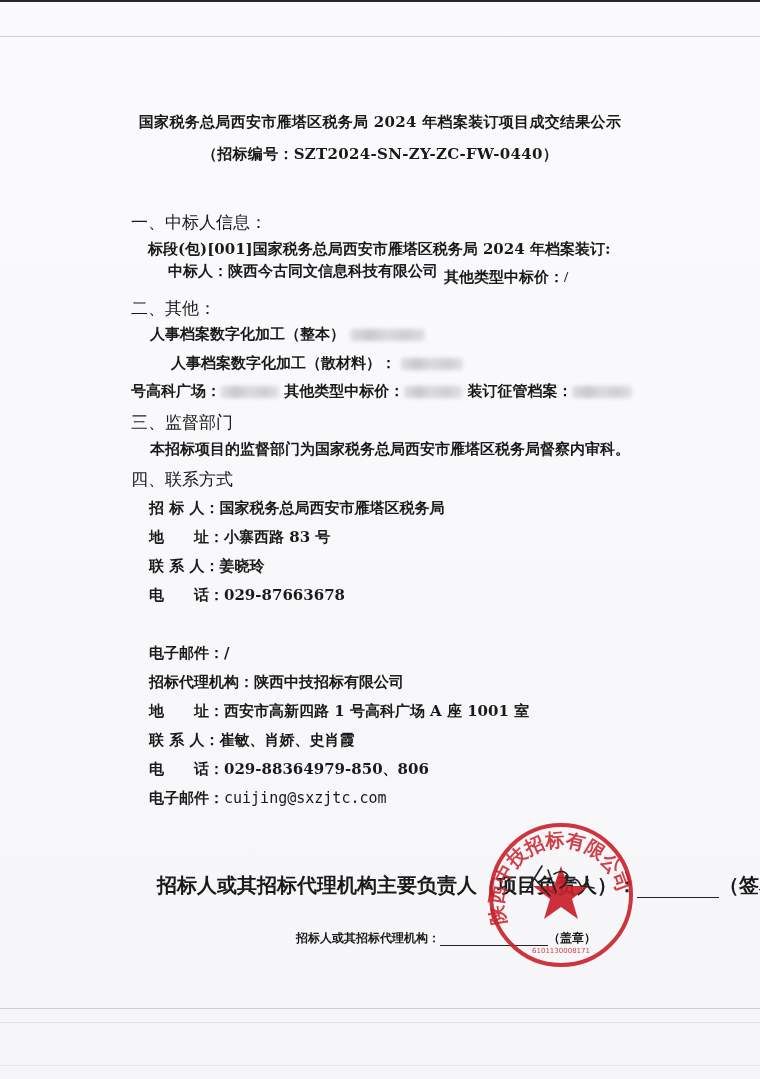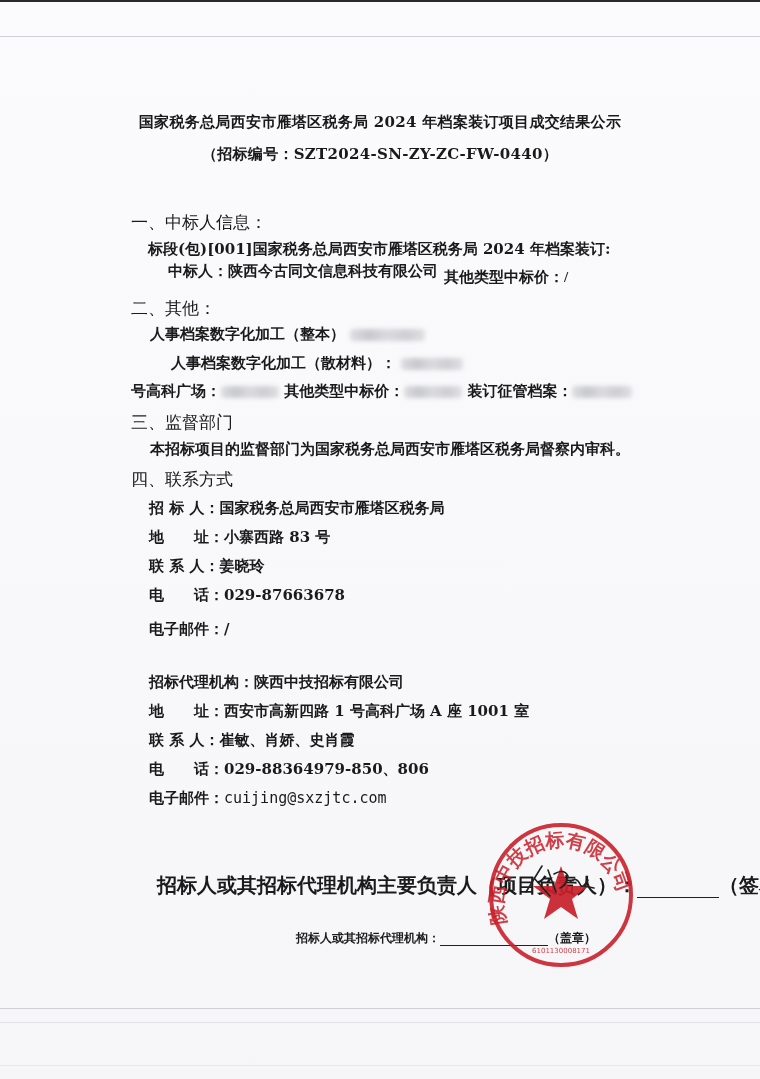--- a/index.html
+++ b/index.html
@@ -98,21 +98,21 @@
 </div>
 <div class="line" style="left:149px; top:528px;">
   <span>地　　址：</span><span>小寨西路 83 号</span>
 </div>
 <div class="line" style="left:149px; top:557px;">
   <span>联 系 人：</span><span>姜晓玲</span>
 </div>
 <div class="line" style="left:149px; top:586px;">
   <span>电　　话：</span><span>029-87663678</span>
 </div>
-<div class="line" style="left:149px; top:620px;">
+<div class="line" style="left:149px; top:644px;">
   <span>电子邮件：</span><span>/</span>
 </div>
 
 <div class="line" style="left:149px; top:673px;">
   <span>招标代理机构：</span><span>陕西中技招标有限公司</span>
 </div>
 <div class="line" style="left:149px; top:702px;">
   <span>地　　址：</span><span>西安市高新四路 1 号高科广场 A 座 1001 室</span>
 </div>
 <div class="line" style="left:149px; top:731px;">

